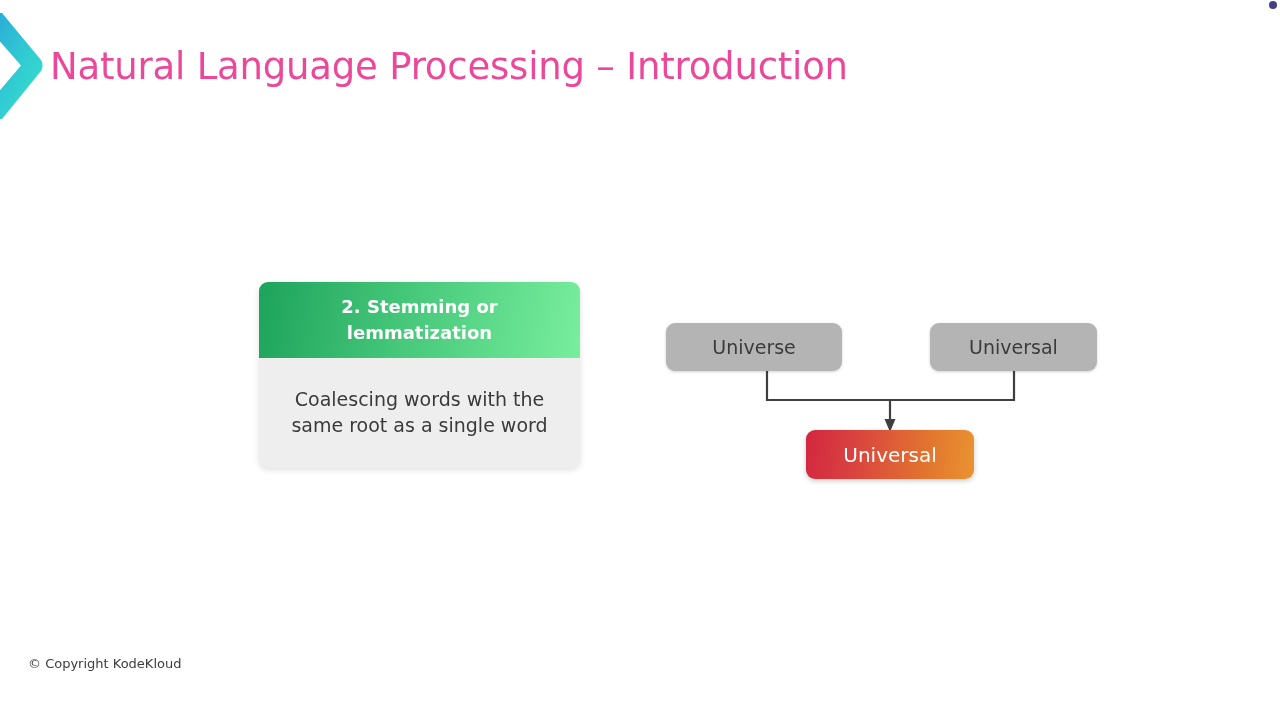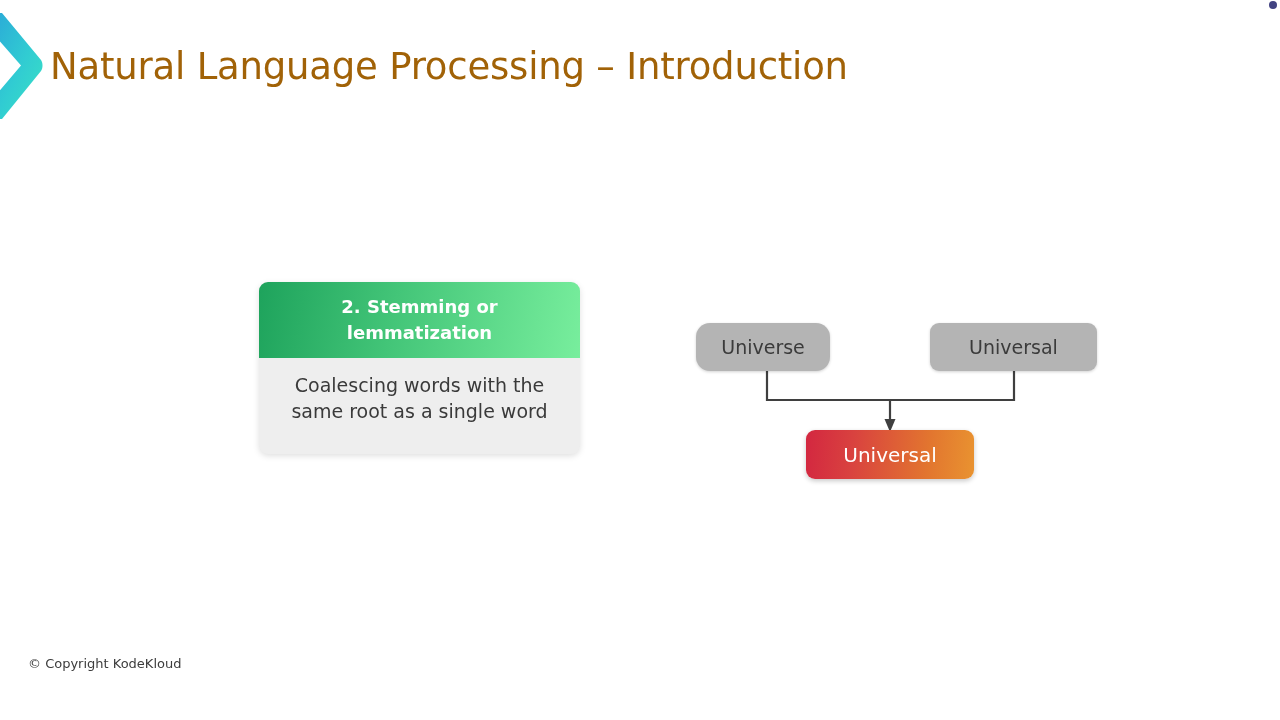--- a/index.html
+++ b/index.html
@@ -41,21 +41,21 @@
     height: 108px;
   }
 
   
   .slide-title {
     position: absolute;
     left: 50px;
     top: 45px;
     font-size: 37px;
     font-weight: 400;
-    color: #a16207;
+    color: #ec4899;
     letter-spacing: -0.2px;
     white-space: nowrap;
     font-family: "DejaVu Sans", sans-serif;
   }
 
   
   .subtitle {
     position: absolute;
     left: 0;
     top: 155px;
@@ -89,21 +89,21 @@
   .card-header-text {
     color: #ffffff;
     font-size: 18px;
     font-weight: bold;
     line-height: 1.45;
     text-align: center;
     font-family: "DejaVu Sans", sans-serif;
   }
   .card-body {
     background: #eeeeee;
-    padding: 14px 22px 30px 22px;
+    padding: 28px 22px 30px 22px;
     text-align: center;
   }
   .card-body-text {
     color: #3a3a3a;
     font-size: 19px;
     line-height: 1.38;
     font-family: "DejaVu Sans", sans-serif;
   }
 
   
@@ -119,21 +119,21 @@
     background: #b4b4b4;
     border-radius: 9px;
     display: flex;
     align-items: center;
     justify-content: center;
     color: #3b3b3b;
     font-size: 19px;
     box-shadow: 0 1px 3px rgba(0,0,0,0.18);
     font-family: "DejaVu Sans", sans-serif;
   }
-  #node-source-0 { left: 36px;  top: 23px; width: 134px; height: 48px; border-radius: 14px; }
+  #node-source-0 { left: 6px;  top: 23px; width: 176px; height: 48px; }
   #node-source-1 { left: 270px; top: 23px; width: 167px; height: 48px; }
 
   .node-result {
     position: absolute;
     left: 146px;
     top: 130px;
     width: 168px;
     height: 49px;
     border-radius: 9px;
     background: linear-gradient(95deg, #d32740 0%, #d9423f 28%, #e2752f 72%, #e99330 100%);

